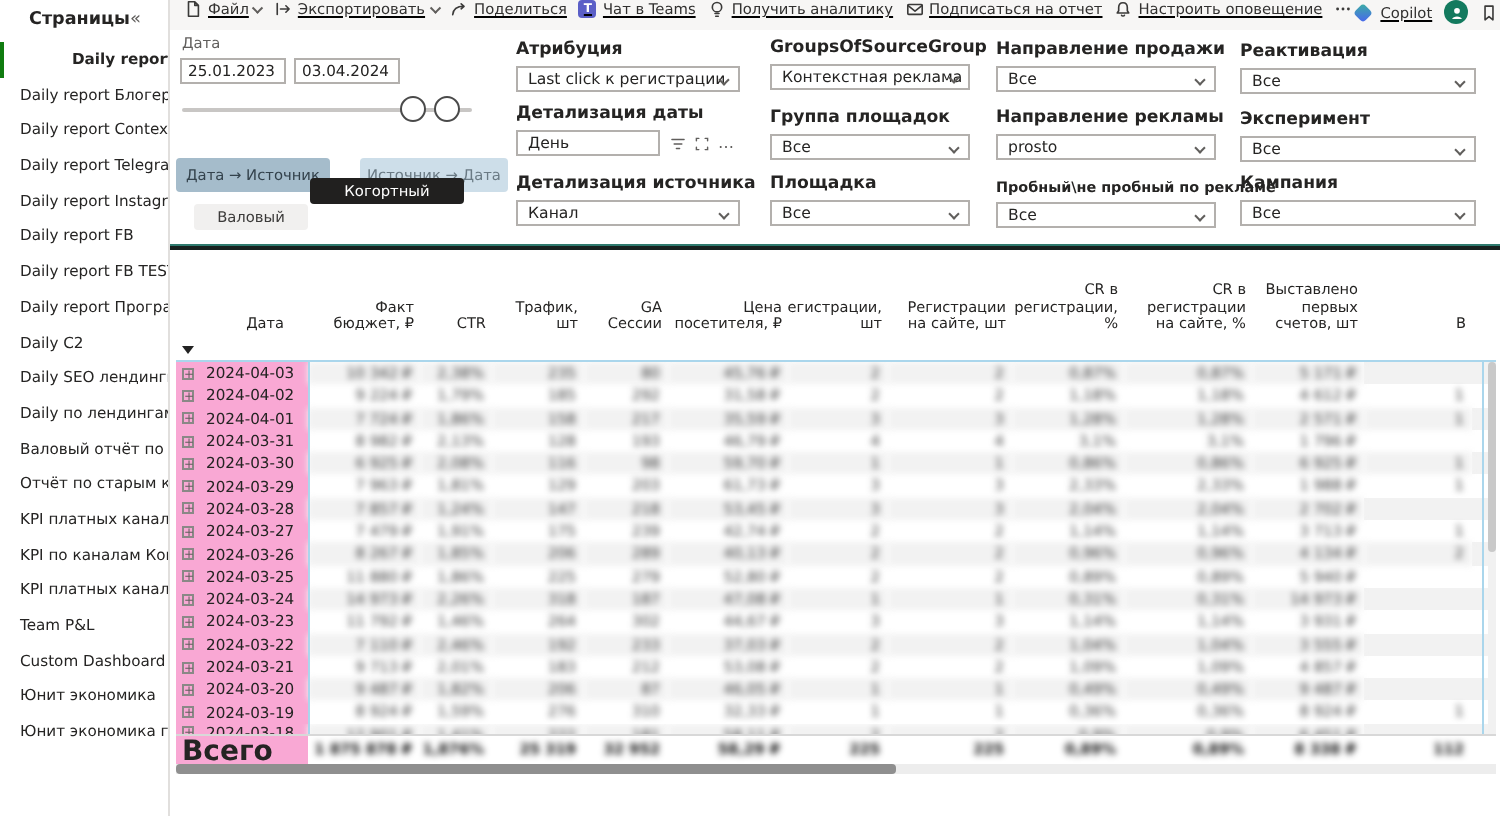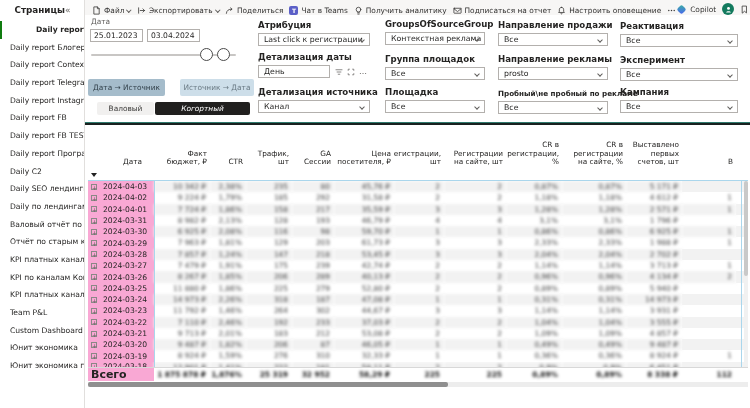--- a/index.html
+++ b/index.html
@@ -8,21 +8,21 @@
   
   #sidebar{position:absolute;left:0;top:0;width:85px;height:408px;background:#fff;border-right:1px solid #e1dfdd;}
   .sb-head{display:flex;justify-content:center;align-items:center;padding:5px 7px 6px 8px;}
   .sb-title{font-size:8.8px;font-weight:bold;color:#252423;}
   .sb-collapse{font-size:9px;color:#605e5c;cursor:pointer;}
   .side-item{height:17.7px;line-height:17.7px;padding-left:8px;font-size:7.6px;color:#252423;
     white-space:nowrap;overflow:hidden;border-left:2.5px solid transparent;cursor:pointer;}
   .side-item.sel{font-weight:bold;border-left-color:#107c10;padding-left:34px;}
   
   #toolbar{position:absolute;left:85px;top:0;width:665px;height:15px;background:#f7f6f5;
-    display:flex;align-items:flex-end;justify-content:space-between;padding:0 8px 0 7px;}
+    display:flex;align-items:flex-start;justify-content:space-between;padding:0 8px 0 7px;text-decoration:underline;}
   .tb-group{display:flex;align-items:center;gap:6px;}
   .tb-item{display:flex;align-items:center;gap:3px;font-size:7.4px;color:#323130;cursor:pointer;white-space:nowrap;}
   .ic{display:inline-flex;}
   .ic svg{width:9px;height:9px;}
   .chev{width:3.5px;height:3.5px;border-right:1px solid #605e5c;border-bottom:1px solid #605e5c;
     display:inline-block;transform:rotate(45deg);margin-bottom:2px;}
   .teams-sq{width:9px;height:9px;background:#5b5fc7;color:#fff;font-size:6px;font-weight:bold;
     display:inline-flex;align-items:center;justify-content:center;border-radius:2px;}
   .copilot-d{width:7px;height:7px;border-radius:2px;transform:rotate(45deg);
     background:linear-gradient(135deg,#3bb0a2,#4a64f0);display:inline-block;margin:1px 2px;}
@@ -76,21 +76,21 @@
   .date-cell{display:flex;align-items:center;gap:6px;padding-left:3px;font-size:7.6px;
     color:#252423;background:#f9a8d4;cursor:pointer;}
   .exp{width:6px;height:6px;border:0.5px solid #8a8886;font-size:6px;line-height:5px;
     text-align:center;color:#605e5c;flex:0 0 auto;}
   .ob{filter:blur(1.5px);}
   .vblue{position:absolute;top:0;bottom:0;width:1px;background:#aad6ec;z-index:3;}
   .vscroll{position:absolute;right:0;top:0;bottom:0;width:4px;background:#f1f1f1;z-index:4;cursor:pointer;}
   .vthumb{width:4px;height:95px;background:#c9c9c9;border-radius:2px;}
   .trow.total{height:13px;border-top:1px solid #d8d8d8;font-weight:bold;}
   .trow.total .td{line-height:13px;color:#111;}
-  .trow.total .date-cell{font-size:11px;font-weight:bold;}
+  .trow.total .date-cell{font-size:14px;font-weight:bold;}
   .hscroll{position:relative;height:5px;margin-top:2px;background:#ededed;cursor:pointer;}
   .hthumb{position:absolute;left:0;top:0;width:360px;height:5px;background:#8f8f8f;border-radius:2px;}
 </style>
 </head>
 <body>
 
 <div id="sidebar">
   <div class="sb-head">
     <span class="sb-title">Страницы</span>
     <span class="sb-collapse">«</span>
@@ -214,21 +214,21 @@
 
   <div class="flt-label" style="position:absolute;left:6px;top:2px;">Дата</div>
   <input class="date-input" style="left: 5px; top: 14px;" value="25.01.2023">
   <input class="date-input" style="left: 62px; top: 14px;" value="03.04.2024">
   <div class="slider-track" style="left:6px;top:39px;width:145px;"></div>
   <div class="slider-handle" style="left:115px;top:33px;"></div>
   <div class="slider-handle" style="left:132px;top:33px;"></div>
   <div class="tgl dir-sel" style="left:3px;top:64px;width:77px;height:17px;">Дата → Источник</div>
   <div class="tgl dir-un" style="left:82px;top:64px;width:74px;height:17px;margin-left:13px;">Источник → Дата</div>
   <div class="tgl mode-un" style="left:12px;top:87px;width:57px;height:13px;">Валовый</div>
-  <div class="tgl mode-sel" style="left:70px;top:87px;width:95px;height:13px;font-style:italic;">Когортный</div>
+  <div class="tgl mode-sel" style="left:70px;top:74px;width:77px;height:13px;">Когортный</div>
 
   <div class="slicer" style="left:173px;top:5px;width:112px;">
     <div class="slicer-label">Атрибуция</div>
     <div class="dropdown">
       <span class="dd-val">Last click к регистрации</span>
       <span class="dd-chev"></span>
     </div>
   </div>
   <div class="slicer" style="left:173px;top:37px;width:72px;">
     <div class="slicer-label">Детализация даты</div>

